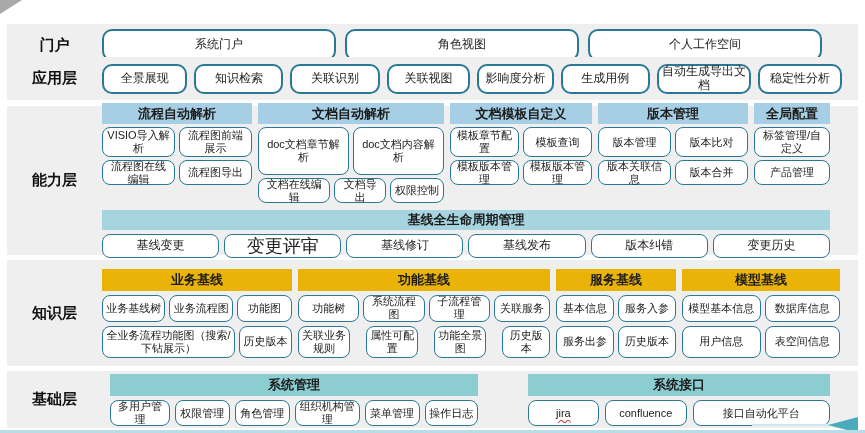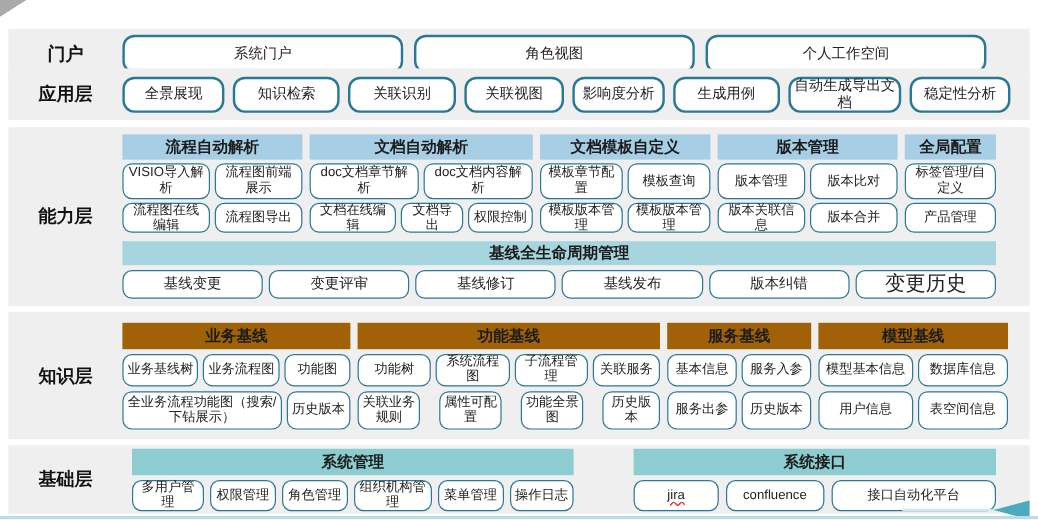--- a/index.html
+++ b/index.html
@@ -13,21 +13,21 @@
   .rowflex{display:flex;align-items:stretch;}
   .btn{
     background:#ffffff;border:1.5px solid #2a7894;border-radius:8px;
     display:flex;align-items:center;justify-content:center;text-align:center;
     font-size:11px;line-height:1.15;color:#222;padding:1px 3px;box-sizing:border-box;
   }
   .btn.big{border-radius:10px;font-size:12px;border-width:2px;}
   .group{display:flex;flex-direction:column;}
   .ghead{font-weight:bold;font-size:13px;text-align:center;display:flex;align-items:center;justify-content:center;box-sizing:border-box;}
   .cap-head{background:#a6cee4;}
-  .know-head{background:#a16207;}
+  .know-head{background:#eab308;}
   .base-head{background:#8bcdd1;}
   .banner{background:#a6d5e0;font-weight:bold;font-size:13px;text-align:center;display:flex;align-items:center;justify-content:center;}
   
   #corner-fold{position:absolute;top:0;left:0;width:0;height:0;border-top:14px solid #a9a9a9;border-right:22px solid transparent;}
   #bottom-line{position:absolute;left:0;bottom:0;width:100%;height:3px;background:#b8dde8;}
   #arrow-tail{position:absolute;left:752px;top:424px;width:80px;height:2px;background:#cfe8ef;}
   #arrow-head{position:absolute;left:828px;top:417px;width:0;height:0;border-right:30px solid #4aabbc;border-top:8px solid transparent;border-bottom:8px solid transparent;}
   .spellcheck{text-decoration:underline wavy #e03c31;text-underline-offset:2px;}
 </style>
 </head>
@@ -72,21 +72,21 @@
             <div class="btn" style="flex:1;">流程图前端展示</div>
           </div>
           <div class="rowflex" style="gap:4px;height:25px;">
             <div class="btn" style="flex:1;">流程图在线编辑</div>
             <div class="btn" style="flex:1;">流程图导出</div>
           </div>
         </div>
 
         <div class="group" style="width:186px;gap:3px;">
           <div class="ghead cap-head" style="height:21px;">文档自动解析</div>
-          <div class="rowflex" style="gap:4px;height:30px;">
+          <div class="rowflex" style="gap:4px;height:48px;">
             <div class="btn" style="flex:1;">doc文档章节解析</div>
             <div class="btn" style="flex:1;">doc文档内容解析</div>
           </div>
           <div class="rowflex" style="gap:4px;height:25px;">
             <div class="btn" style="flex:1.4;">文档在线编辑</div>
             <div class="btn" style="flex:0.95;">文档导出</div>
             <div class="btn" style="flex:1;">权限控制</div>
           </div>
         </div>
 
@@ -121,25 +121,25 @@
           </div>
           <div class="rowflex" style="height:25px;">
             <div class="btn" style="flex:1;">产品管理</div>
           </div>
         </div>
       </div>
 
       <div class="banner" style="height:20px;margin-top:7px;">基线全生命周期管理</div>
       <div class="rowflex" style="gap:5px;height:24px;margin-top:4px;justify-content:flex-end;">
         <div class="btn" style="flex:1;font-size:12px;">基线变更</div>
-        <div class="btn" style="flex:1;font-size:12px;">变更评审</div>
+        <div class="btn" style="flex:1;font-size:18px;">变更评审</div>
         <div class="btn" style="flex:1;font-size:12px;">基线修订</div>
         <div class="btn" style="flex:1;font-size:12px;">基线发布</div>
         <div class="btn" style="flex:1;font-size:12px;">版本纠错</div>
-        <div class="btn" style="flex:1;font-size:17px;">变更历史</div>
+        <div class="btn" style="flex:1;font-size:12px;">变更历史</div>
       </div>
     </div>
   </div>
 
   <div class="band" style="top:260px;height:106px;">
     <div class="band-label">知识层</div>
     <div class="content rowflex" style="gap:6px;padding:7px 12px 7px 0;">
 
       <div class="group" style="width:190px;gap:4px;">
         <div class="ghead know-head" style="height:22px;">业务基线</div>

